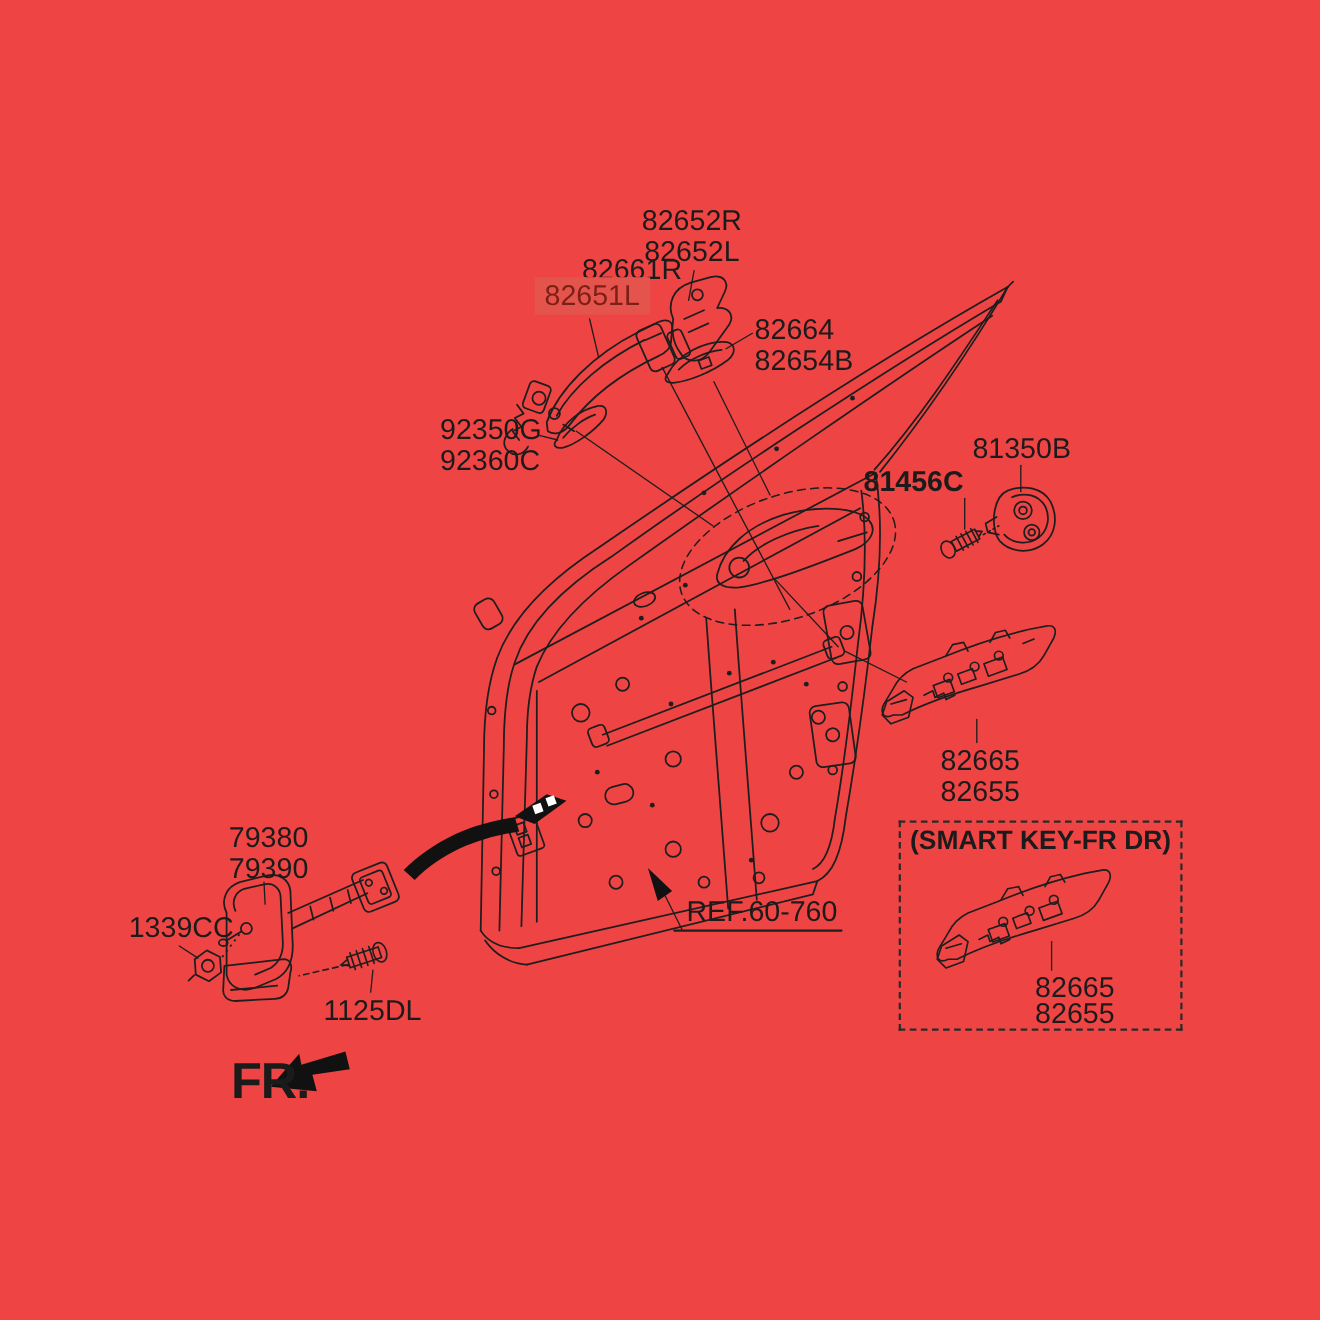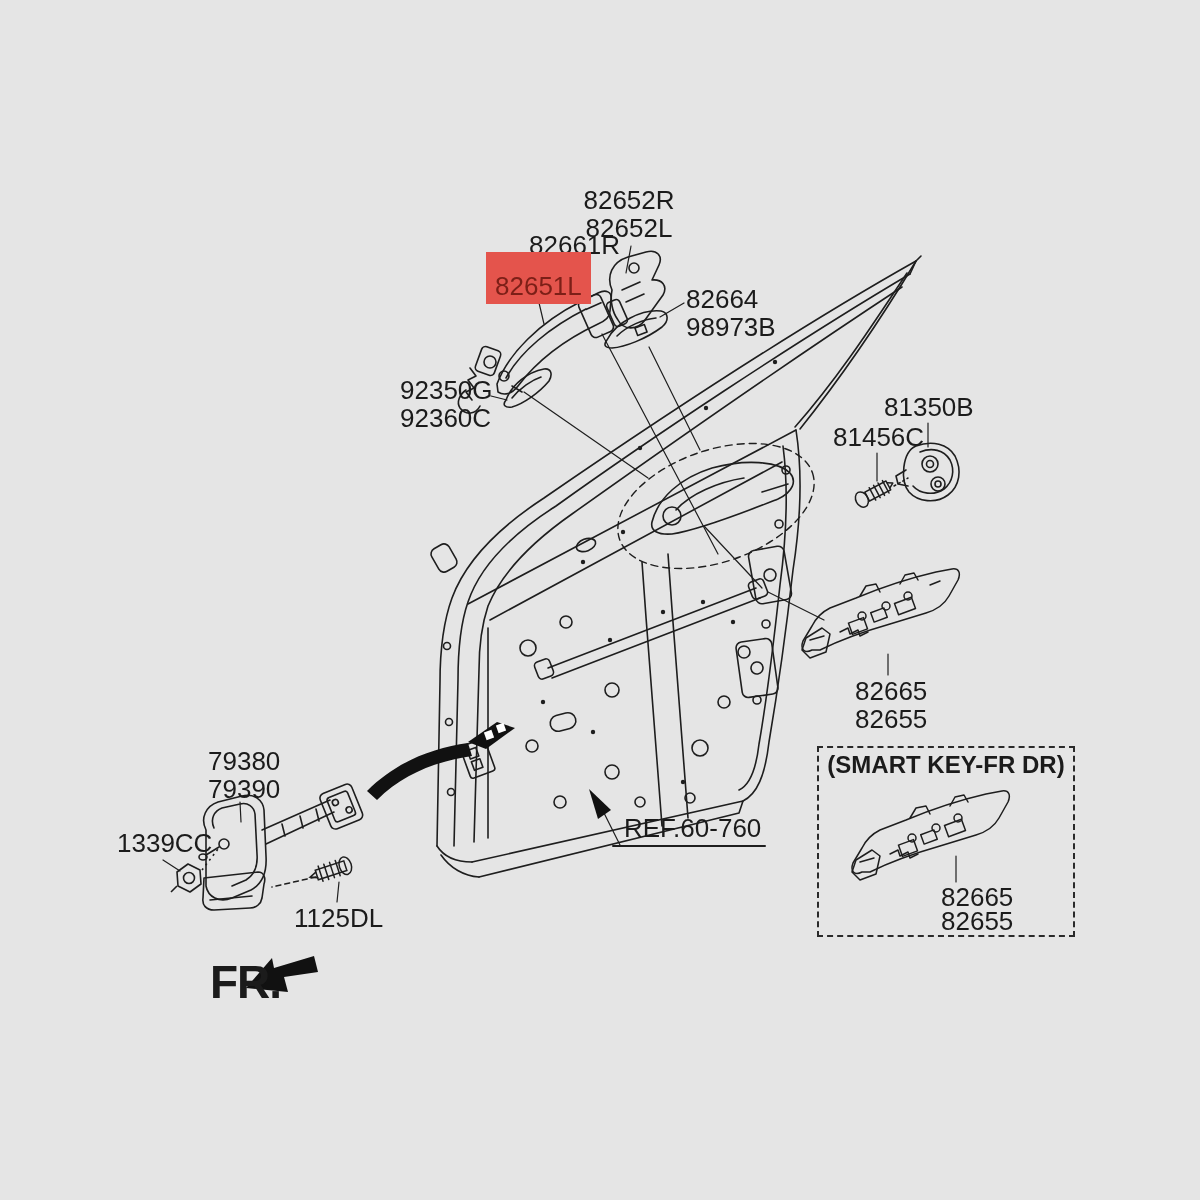--- a/index.html
+++ b/index.html
@@ -1,22 +1,22 @@
 <!DOCTYPE html>
 <html><head>
 <meta charset="utf-8">
 <style>
   html,body{margin:0;padding:0;background:#ffffff;}
-  .canvas{position:relative;width:1200px;height:1200px;background:#e5e5e5;overflow:hidden;
+  .canvas{position:relative;width:1200px;height:1200px;background:#ef4444;overflow:hidden;
           font-family:"Liberation Sans", sans-serif;color:#1b1b1b;}
   .art{position:absolute;left:0;top:0;}
   .label{position:absolute;font-size:26px;line-height:28px;white-space:nowrap;color:#1b1b1b;}
   .label.center{transform:translateX(-50%);text-align:center;}
   .label .ln{display:block;}
-  .hl{background:#e4544c;color:#7c1f17;padding:20px 9px 4px 9px;display:inline-block;}
+  .hl{background:#e4544c;color:#7c1f17;padding:2px 9px 4px 9px;display:inline-block;}
   .fr{font-size:46px;font-weight:bold;letter-spacing:-1px;}
   .smartbox{position:absolute;left:817px;top:746px;width:258px;height:191px;
             border:2px dashed #2a2a2a;box-sizing:border-box;}
   .smartbox .title{position:absolute;left:50%;top:3px;transform:translateX(-50%);
                    font-size:24px;white-space:nowrap;font-weight:bold;}
   .smartbox .plabel{position:absolute;left:122px;top:137px;font-size:26px;line-height:24px;}
 </style>
 </head>
 <body>
 
@@ -294,33 +294,33 @@
 
   <div class="label" style="left:497px;top:231px;margin-left:32px;">
     <span>82661R</span>
   </div>
   <div class="label" style="left:486px;top:252px;">
     <span class="hl">82651L</span>
   </div>
 
   <div class="label" style="left:686px;top:285px;">
     <span class="ln">82664</span>
-    <span class="ln">98973B</span>
+    <span class="ln">82654B</span>
   </div>
 
   <div class="label" style="left:400px;top:376px;">
     <span class="ln">92350G</span>
     <span class="ln">92360C</span>
   </div>
 
   <div class="label" style="left:884px;top:393px;">
     <span>81350B</span>
   </div>
 
-  <div class="label" style="left:833px;top:423px;">
+  <div class="label" style="left:785px;top:423px;font-weight:bold;">
     <span>81456C</span>
   </div>
 
   <div class="label" style="left:855px;top:677px;">
     <span class="ln">82665</span>
     <span class="ln">82655</span>
   </div>
 
   <div class="label" style="left:208px;top:747px;">
     <span class="ln">79380</span>

